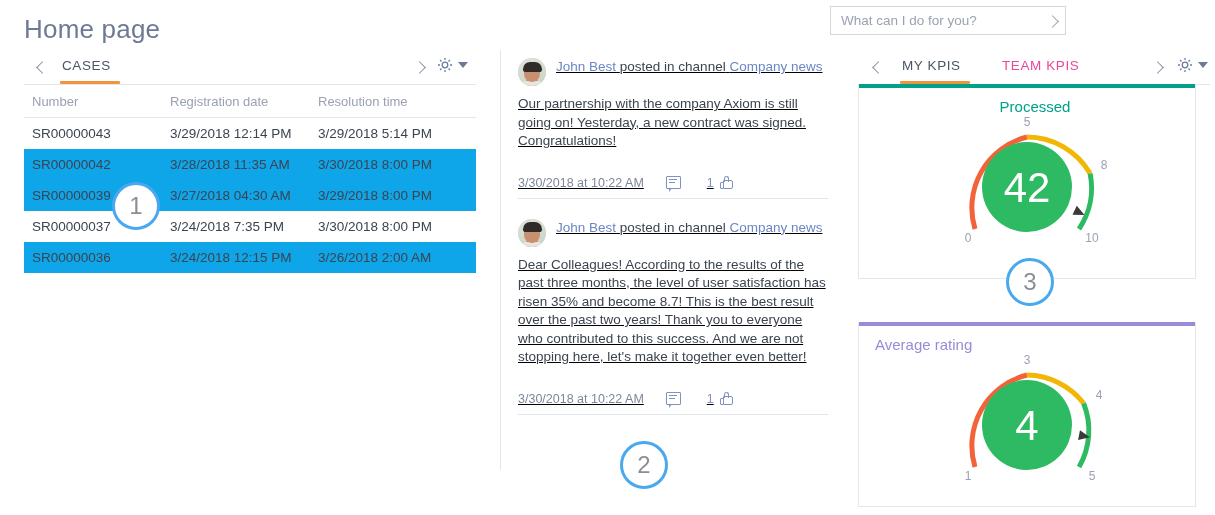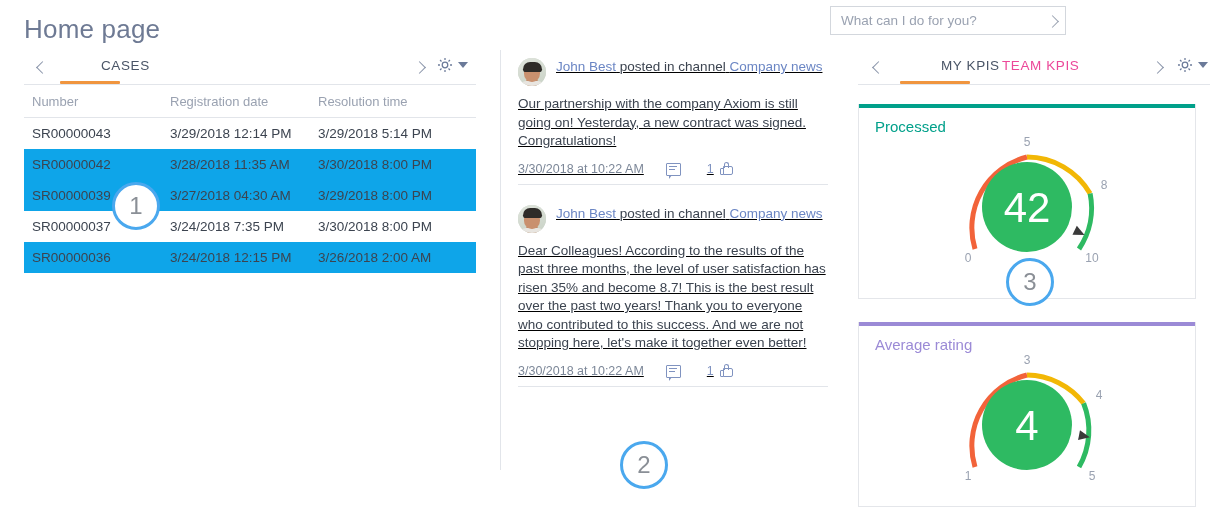--- a/index.html
+++ b/index.html
@@ -25,21 +25,21 @@
     position:absolute; left:14px; top:4px; width:12px; height:12px;
     color:#8792a8;
   }
   .chev { display:inline-block; width:9px; height:9px; border-left:1.6px solid currentColor; border-bottom:1.6px solid currentColor; }
   .chev.left { transform: rotate(45deg); }
   .chev.right { transform: rotate(-135deg); }
   .tab-item {
     position:absolute; font-size:13.5px; letter-spacing:0.6px; color:#55606f;
     top:4px;
   }
-  .tab-item.active { color:#4a5567;margin-left:39px; }
+  .tab-item.active { color:#4a5567; }
   .tab-underline {
     position:absolute; height:3px; background:#f0953f; border-radius:1px;
   }
   .tabbar-arrow-right { position:absolute; right:52px; top:4px; color:#8792a8; }
   .gear-wrap { position:absolute; right:8px; top:2px; display:flex; align-items:center; gap:4px; }
   .caret-down {
     width:0; height:0; border-left:5px solid transparent; border-right:5px solid transparent;
     border-top:6px solid #6b7a99;
   }
   .rule {
@@ -76,21 +76,21 @@
   .avatar .face { position:absolute; left:6px; top:7px; width:16px; height:17px; border-radius:45% 45% 48% 48%; background:#c9906e; }
   .avatar .hair { position:absolute; left:4.5px; top:3.5px; width:19px; height:10px; border-radius:10px 10px 4px 4px; background:#2e2b28; }
   .avatar .neck { position:absolute; left:8px; top:21px; width:12px; height:8px; background:#c08a68; border-radius:3px; }
   .avatar .shirt { position:absolute; left:2px; top:23px; width:24px; height:8px; background:#e8e5e0; border-radius:6px 6px 0 0; }
   .post-headline { font-size:13.5px; line-height:19px; color:#3c4450; padding-top:1px; }
   .lnk { color:#6b86c4; }
   .post-body {
     font-size:13.5px; line-height:18.5px; color:#3c4450; margin-top:9px;
   }
   .post-meta {
-    margin-top:11px; display:flex; align-items:flex-end; gap:0;
+    margin-top:25px; display:flex; align-items:flex-start; gap:0;
     font-size:12.5px; color:#7c8798;
   }
   .post-date { margin-right:22px; }
   .icon-comment { width:15px; height:13px; position:relative; }
   .icon-comment .box { position:absolute; inset:0; border:1.4px solid #8093c0; border-radius:1px; }
   .icon-comment .l1 { position:absolute; left:3px; top:3.5px; width:8px; height:1.2px; background:#8093c0; }
   .icon-comment .l2 { position:absolute; left:3px; top:6.6px; width:6px; height:1.2px; background:#8093c0; }
   .icon-comment .tail { position:absolute; left:3px; top:12px; width:0; height:0;
       border-left:3px solid #8093c0; border-bottom:4px solid transparent; }
   .like-count { margin-left:26px; margin-right:6px; color:#8093c0; font-size:12.5px; }
@@ -295,21 +295,21 @@
             <circle cx="10" cy="10" r="3.1"></circle>
             <path d="M10 2.2v2.2M10 15.6v2.2M2.2 10h2.2M15.6 10h2.2M4.5 4.5l1.6 1.6M13.9 13.9l1.6 1.6M15.5 4.5l-1.6 1.6M6.1 13.9l-1.6 1.6"></path>
           </g>
         </svg>
         <span class="caret-down"></span>
       </span>
     </div>
 
     <div class="kpi-rule" style="top:84px;"></div>
 
-    <div class="kpi-card" style="top:104px; height:195px;">
+    <div class="kpi-card" style="top:84px; height:195px;text-align:center;">
       <div class="topbar" id="kpi0-topbar" style="background: rgb(0, 160, 138);"></div>
       <div class="kpi-title" id="kpi0-title" style="color: rgb(0, 160, 138);">Processed</div>
       <div class="gauge-wrap">
         <svg width="190" height="140" viewBox="0 0 190 140">
 
           <g fill="none" stroke-width="5" stroke-linecap="butt">
             <path d="M 43.0 114.0 A 73 73 0 0 1 95 22" stroke="#f2633a"></path>
             <path d="M 95 22 A 73 73 0 0 1 158.1 58.5" stroke="#f2b705"></path>
             <path d="M 158.1 58.5 A 73 73 0 0 1 147.0 114.0" stroke="#2eba62"></path>
           </g>

